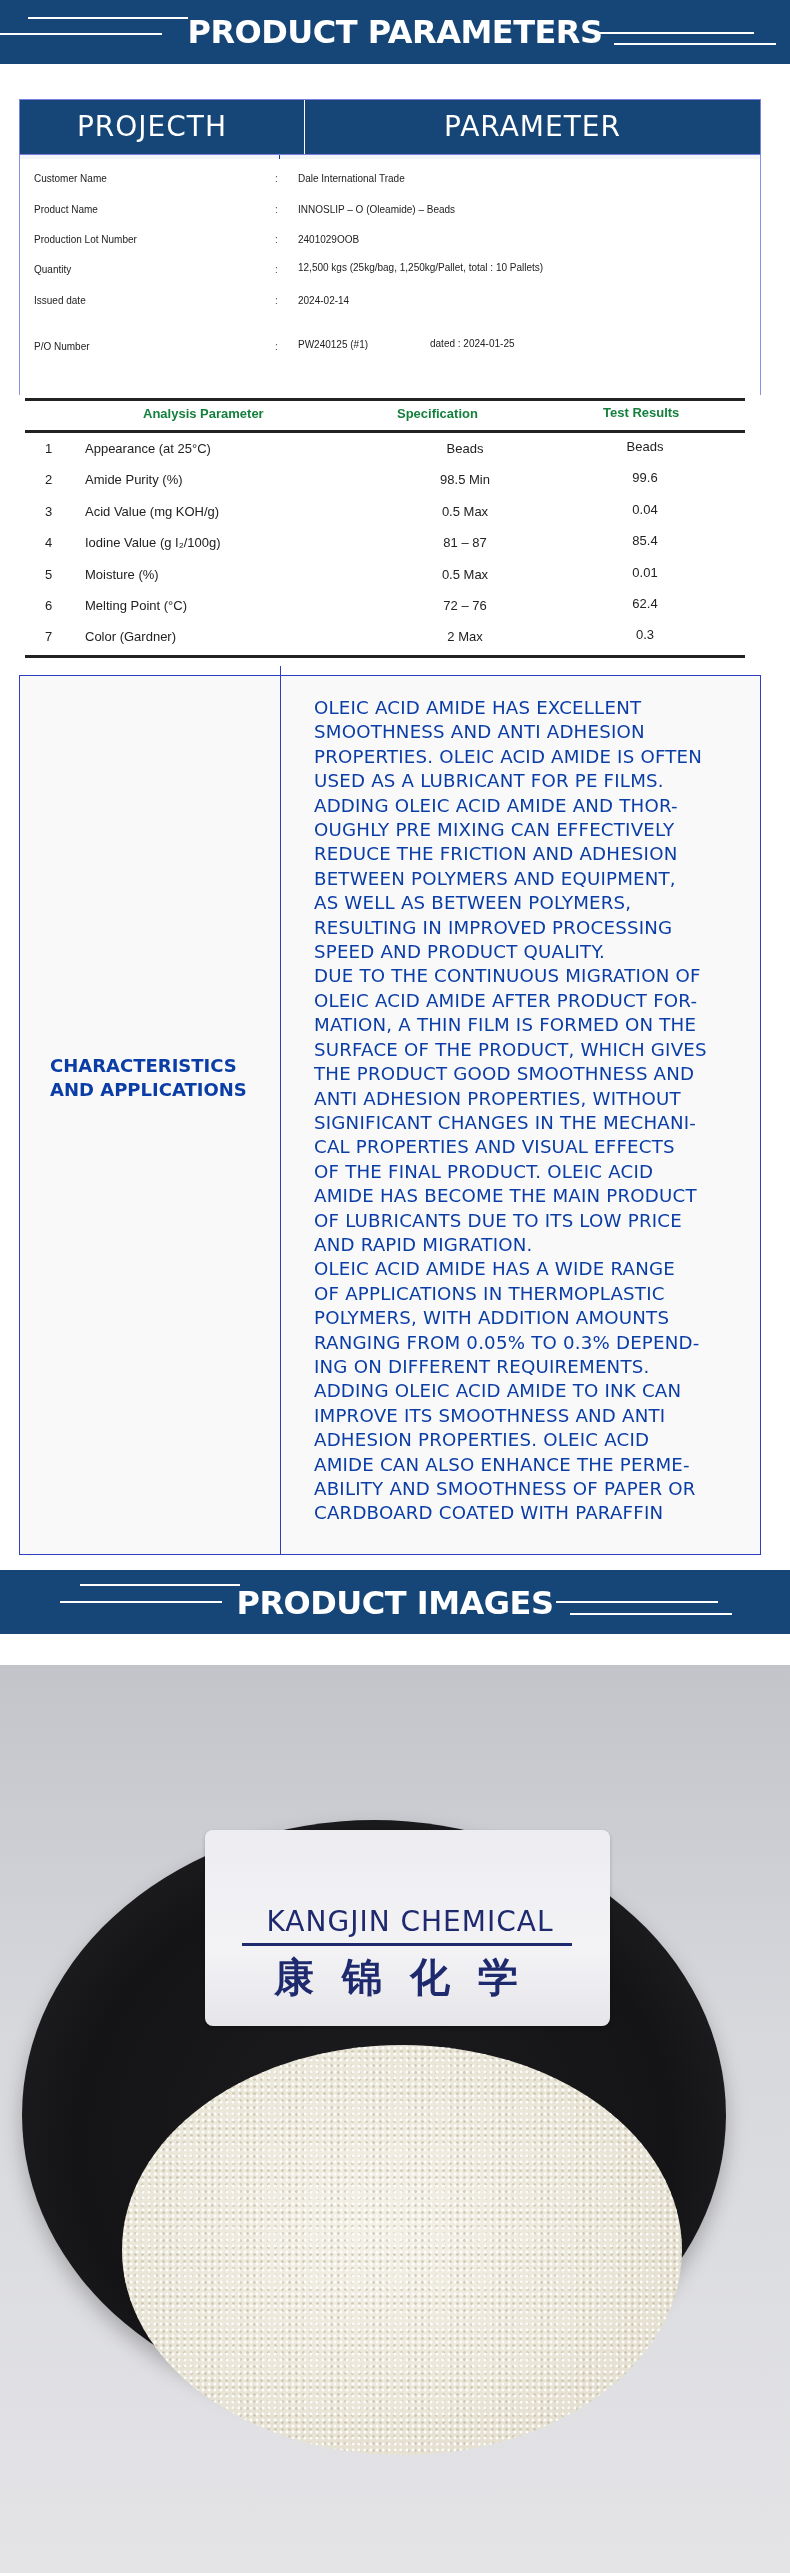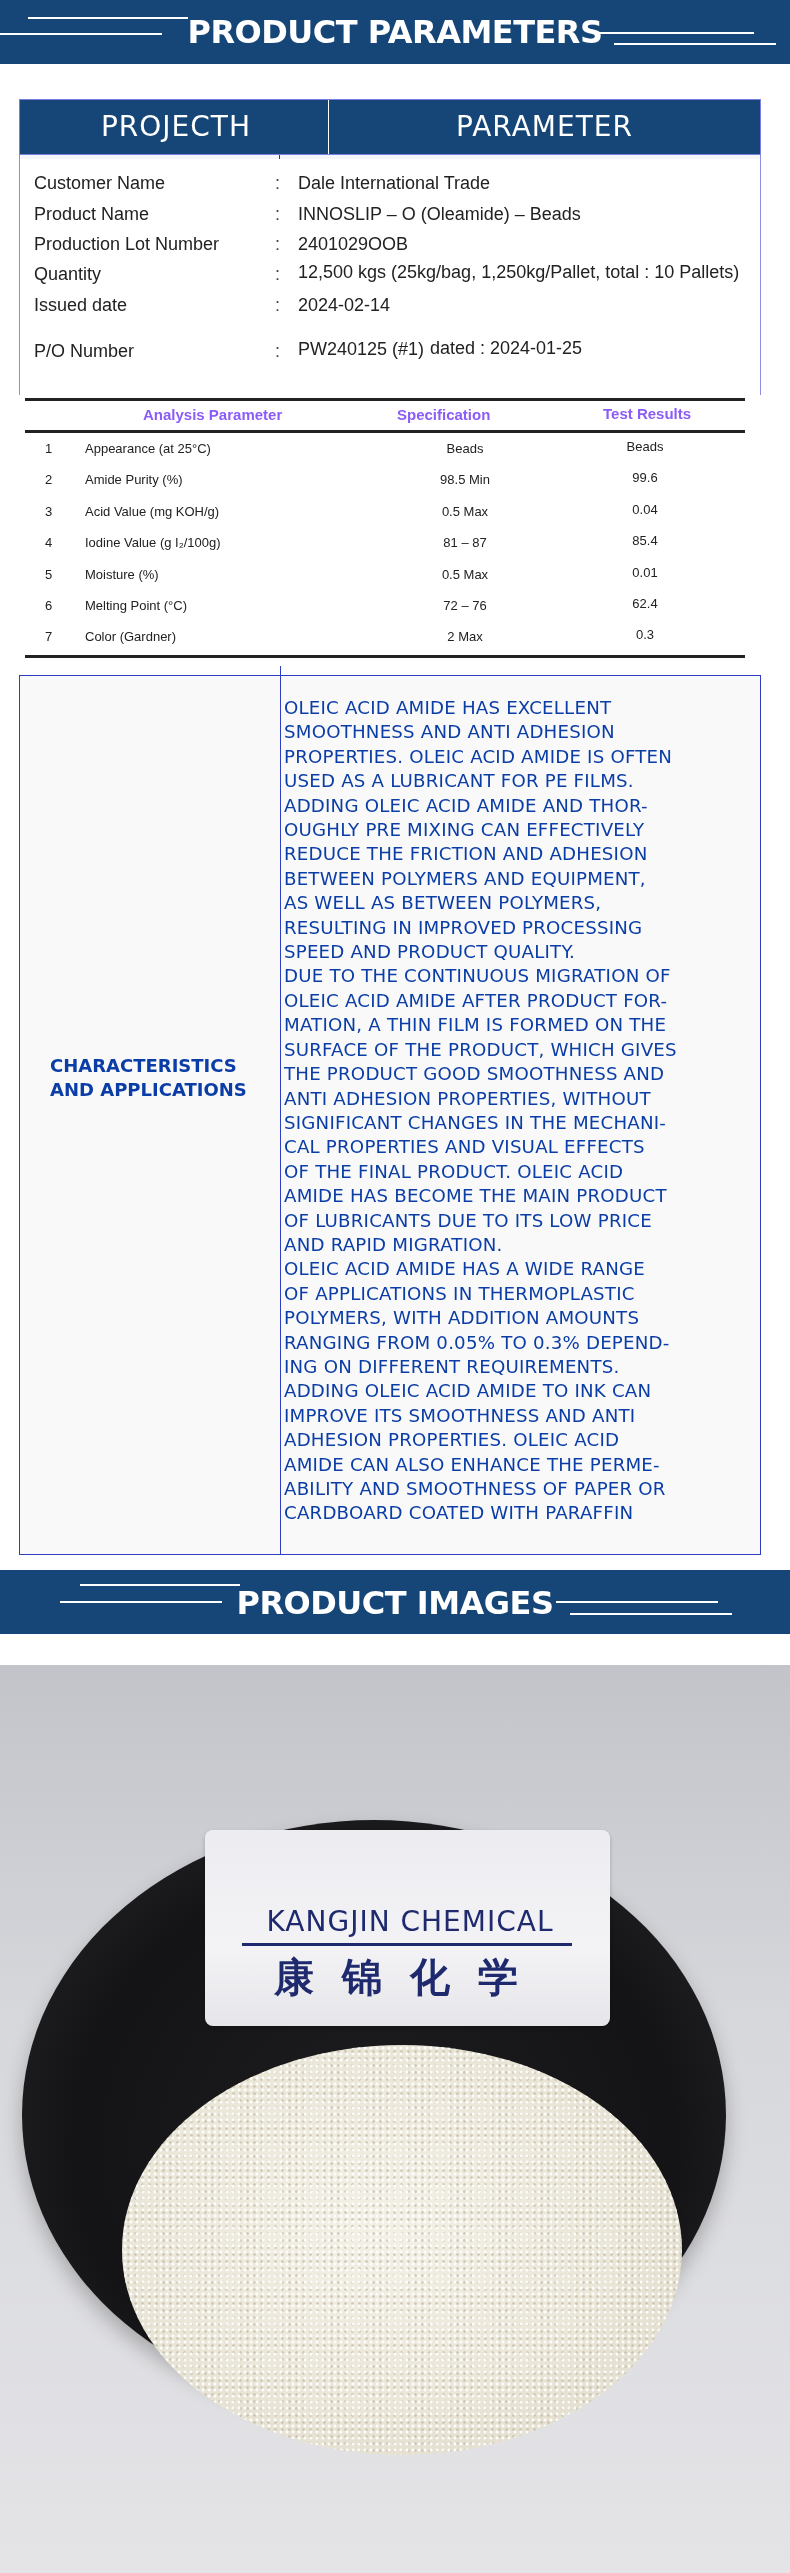--- a/index.html
+++ b/index.html
@@ -15,50 +15,50 @@
   #banner-params { top: 0; height: 64px; }
   #banner-params .title { top: 12px; font-size: 32px; line-height: 40px; }
 
   #banner-images { top: 1570px; height: 64px; }
   #banner-images .title { top: 13px; font-size: 32px; line-height: 40px; }
 
   
   .param-header { position: absolute; top: 99px; left: 19px; width: 742px; height: 56px; background: #154677;
     border: 1px solid #7b7fe0; display: flex; }
   .param-header .col { color: #fff; font-family: "DejaVu Sans", sans-serif; font-size: 28px; line-height: 54px; letter-spacing: 1px; }
-  .param-header .c1 { width: 285px; text-align: center; border-right: 1px solid #ffffff; padding-right: 20px; margin-left: 24px; }
+  .param-header .c1 { width: 285px; text-align: center; border-right: 1px solid #ffffff; padding-right: 20px; }
   .param-header .c2 { flex: 1; text-align: center; }
 
   .info-box { position: absolute; top: 155px; left: 19px; width: 742px; height: 240px;
     border-left: 1px solid #8c8fe6; border-right: 1px solid #8c8fe6; }
   .info-box .grey-strip { position: absolute; top: 0; left: 0; right: 0; height: 4px; background: #f5f6f8; }
   .info-box .divider { position: absolute; top: 0; left: 259px; width: 1px; height: 4px; background: #1e3c96; }
 
-  .info-row { position: absolute; left: 15px; width: 720px; height: 30px; font-size: 18px; color: #222; }
+  .info-row { position: absolute; left: 15px; width: 720px; height: 30px; font-size: 10px; color: #222; }
   .info-row .lbl { position: absolute; left: 0; top: 0; }
   .info-row .colon { position: absolute; left: 241px; top: 0; color: #444; }
   .info-row .val { position: absolute; left: 264px; top: 0; }
   .info-row .extra { position: absolute; left: 396px; top: 0; }
   .rule { position: absolute; left: 25px; width: 720px; height: 3px; background: #222; }
-  .spec-head { position: absolute; top: 400px; left: 25px; width: 720px; height: 28px; font-weight: bold; font-size: 15px; color: #8b5cf6; }
+  .spec-head { position: absolute; top: 400px; left: 25px; width: 720px; height: 28px; font-weight: bold; font-size: 13px; color: #15803d; }
   .spec-head span { position: absolute; top: 6px; }
   .spec-row { position: absolute; left: 25px; width: 720px; height: 31px; font-size: 13px; color: #222; }
   .spec-row span { position: absolute; top: 0; }
   .s-num { left: 20px; }
   .s-name { left: 60px; }
   .s-spec { left: 340px; width: 200px; text-align: center; }
   .s-res { left: 520px; width: 200px; text-align: center; }
 
   
   .char-box { position: absolute; top: 675px; left: 19px; width: 742px; height: 880px;
     border: 1.5px solid #2e3fc4; background: #f9f9fa; }
   .char-box .vline { position: absolute; top: -10px; left: 260px; width: 1px; height: 888px; background: #2e3fc4; }
   .char-label { position: absolute; left: 30px; top: 378px; width: 220px; color: #0b3da6;
     font-family: "DejaVu Sans", sans-serif; font-weight: bold; font-size: 18px; line-height: 24px; }
-  .char-text { position: absolute; left: 264px; top: 20px; width: 455px; color: #0b3da6;
+  .char-text { position: absolute; left: 294px; top: 20px; width: 455px; color: #0b3da6;
     font-family: "DejaVu Sans", sans-serif; font-size: 18.2px; line-height: 24.4px; letter-spacing: 0.2px; }
   .char-text p { white-space: pre; }
 
   
   .photo { position: absolute; top: 1665px; left: 0; width: 790px; height: 908px;
     background: linear-gradient(180deg, #c3c4ca 0%, #d7d8dc 40%, #e4e4e7 100%); overflow: hidden; }
   .bowl { position: absolute; left: 22px; top: 155px; width: 704px; height: 590px; border-radius: 50%;
     background: radial-gradient(ellipse at 50% 55%, #1d1d1f 0%, #141416 60%, #2a2a2d 100%);
     box-shadow: 0 10px 20px rgba(0,0,0,0.25); }
   .bowl-inner { position: absolute; left: 100px; top: 225px; width: 560px; height: 410px; border-radius: 50%;

